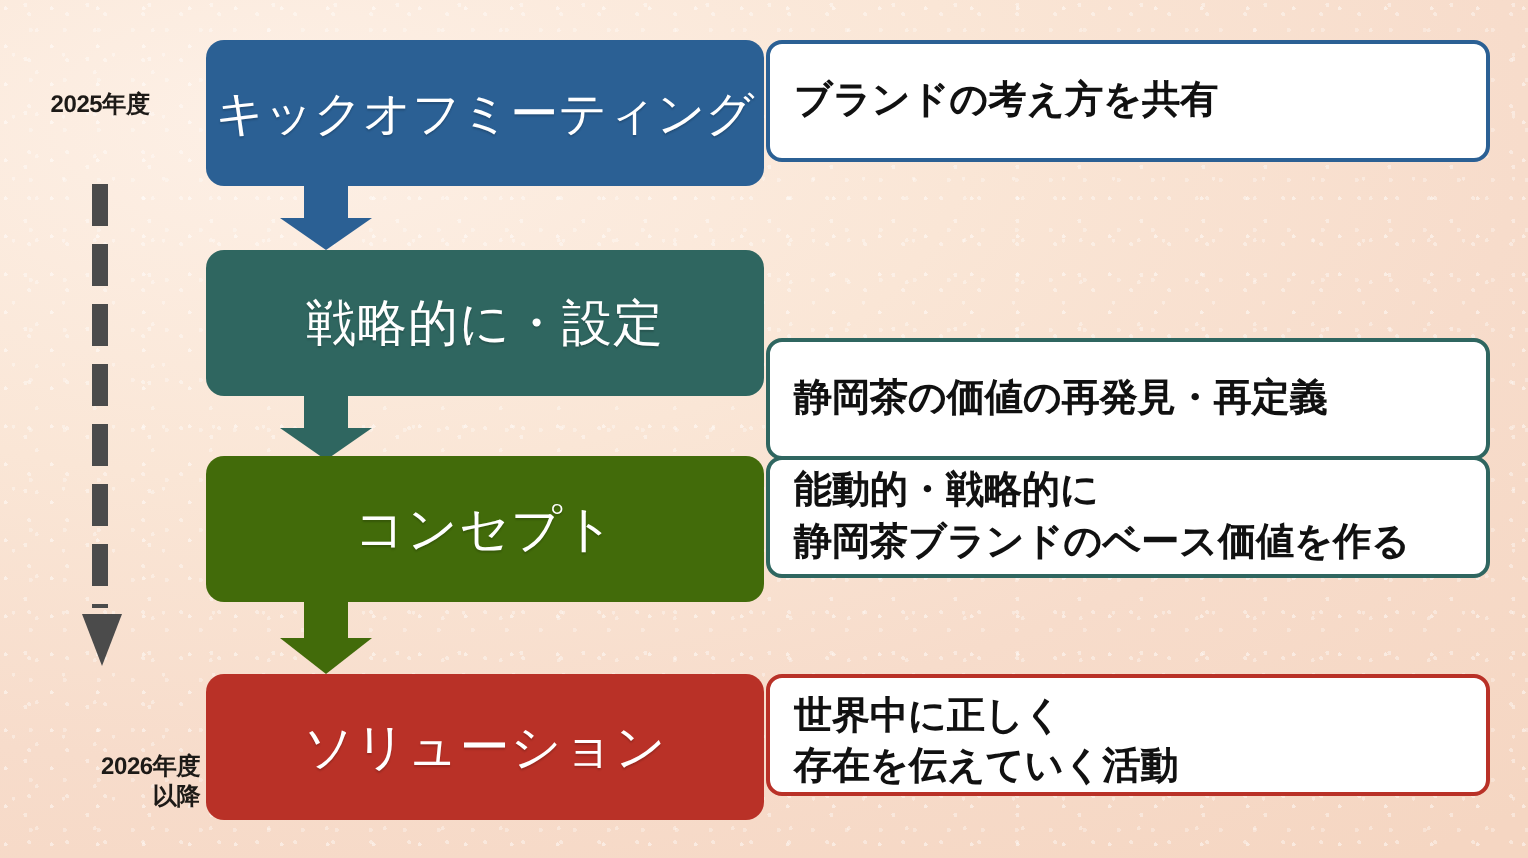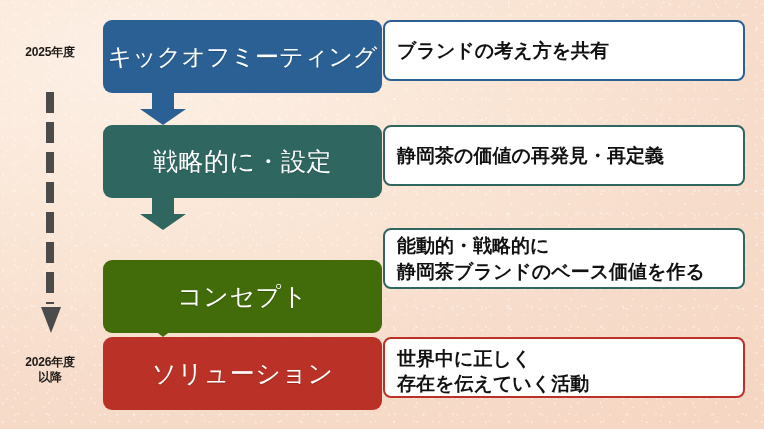--- a/index.html
+++ b/index.html
@@ -155,21 +155,21 @@
     border-right: 23px solid transparent;
   }
 </style>
 </head>
 <body>
 
 <div id="stage">
 
   <div class="era-label" style="top:45px;">2025年度</div>
 
-  <div class="era-label" style="top:355px;">2026年度
+  <div class="era-label" style="top:376px;text-align:right;">2026年度
 以降</div>
 
   <div class="timeline">
     <div class="shaft"></div>
     <div class="head"></div>
   </div>
 
   <div class="row" style="top:20px;">
     <div class="stage-box tight" style="background:#2b6094;">
       <span>キックオフミーティング</span>
@@ -181,32 +181,32 @@
 
   <div class="connector" style="top:93px; height:32px;">
     <div class="c-shaft" style="height:16px; background:#2b6094;"></div>
     <div class="c-head" style="top:16px; border-top:16px solid #2b6094;"></div>
   </div>
 
   <div class="row" style="top:125px;">
     <div class="stage-box" style="background:#2f6660;">
       <span>戦略的に・設定</span>
     </div>
-    <div class="detail-box" style="border-color:#2f6660;">
+    <div class="detail-box" style="border-color:#2f6660;margin-top:44px;">
       <span>静岡茶の価値の再発見・再定義</span>
     </div>
   </div>
 
   <div class="connector" style="top:198px; height:32px;">
     <div class="c-shaft" style="height:16px; background:#2f6660;"></div>
     <div class="c-head" style="top:16px; border-top:16px solid #2f6660;"></div>
   </div>
 
   <div class="row" style="top:228px;">
-    <div class="stage-box" style="background:#426b0a;margin-top:32px;">
+    <div class="stage-box" style="background:#426b0a;">
       <span>コンセプト</span>
     </div>
     <div class="detail-box" style="border-color:#2f6660;">
       <span>能動的・戦略的に
 静岡茶ブランドのベース価値を作る</span>
     </div>
   </div>
 
   <div class="connector" style="top:301px; height:36px;">
     <div class="c-shaft" style="height:18px; background:#426b0a;"></div>

